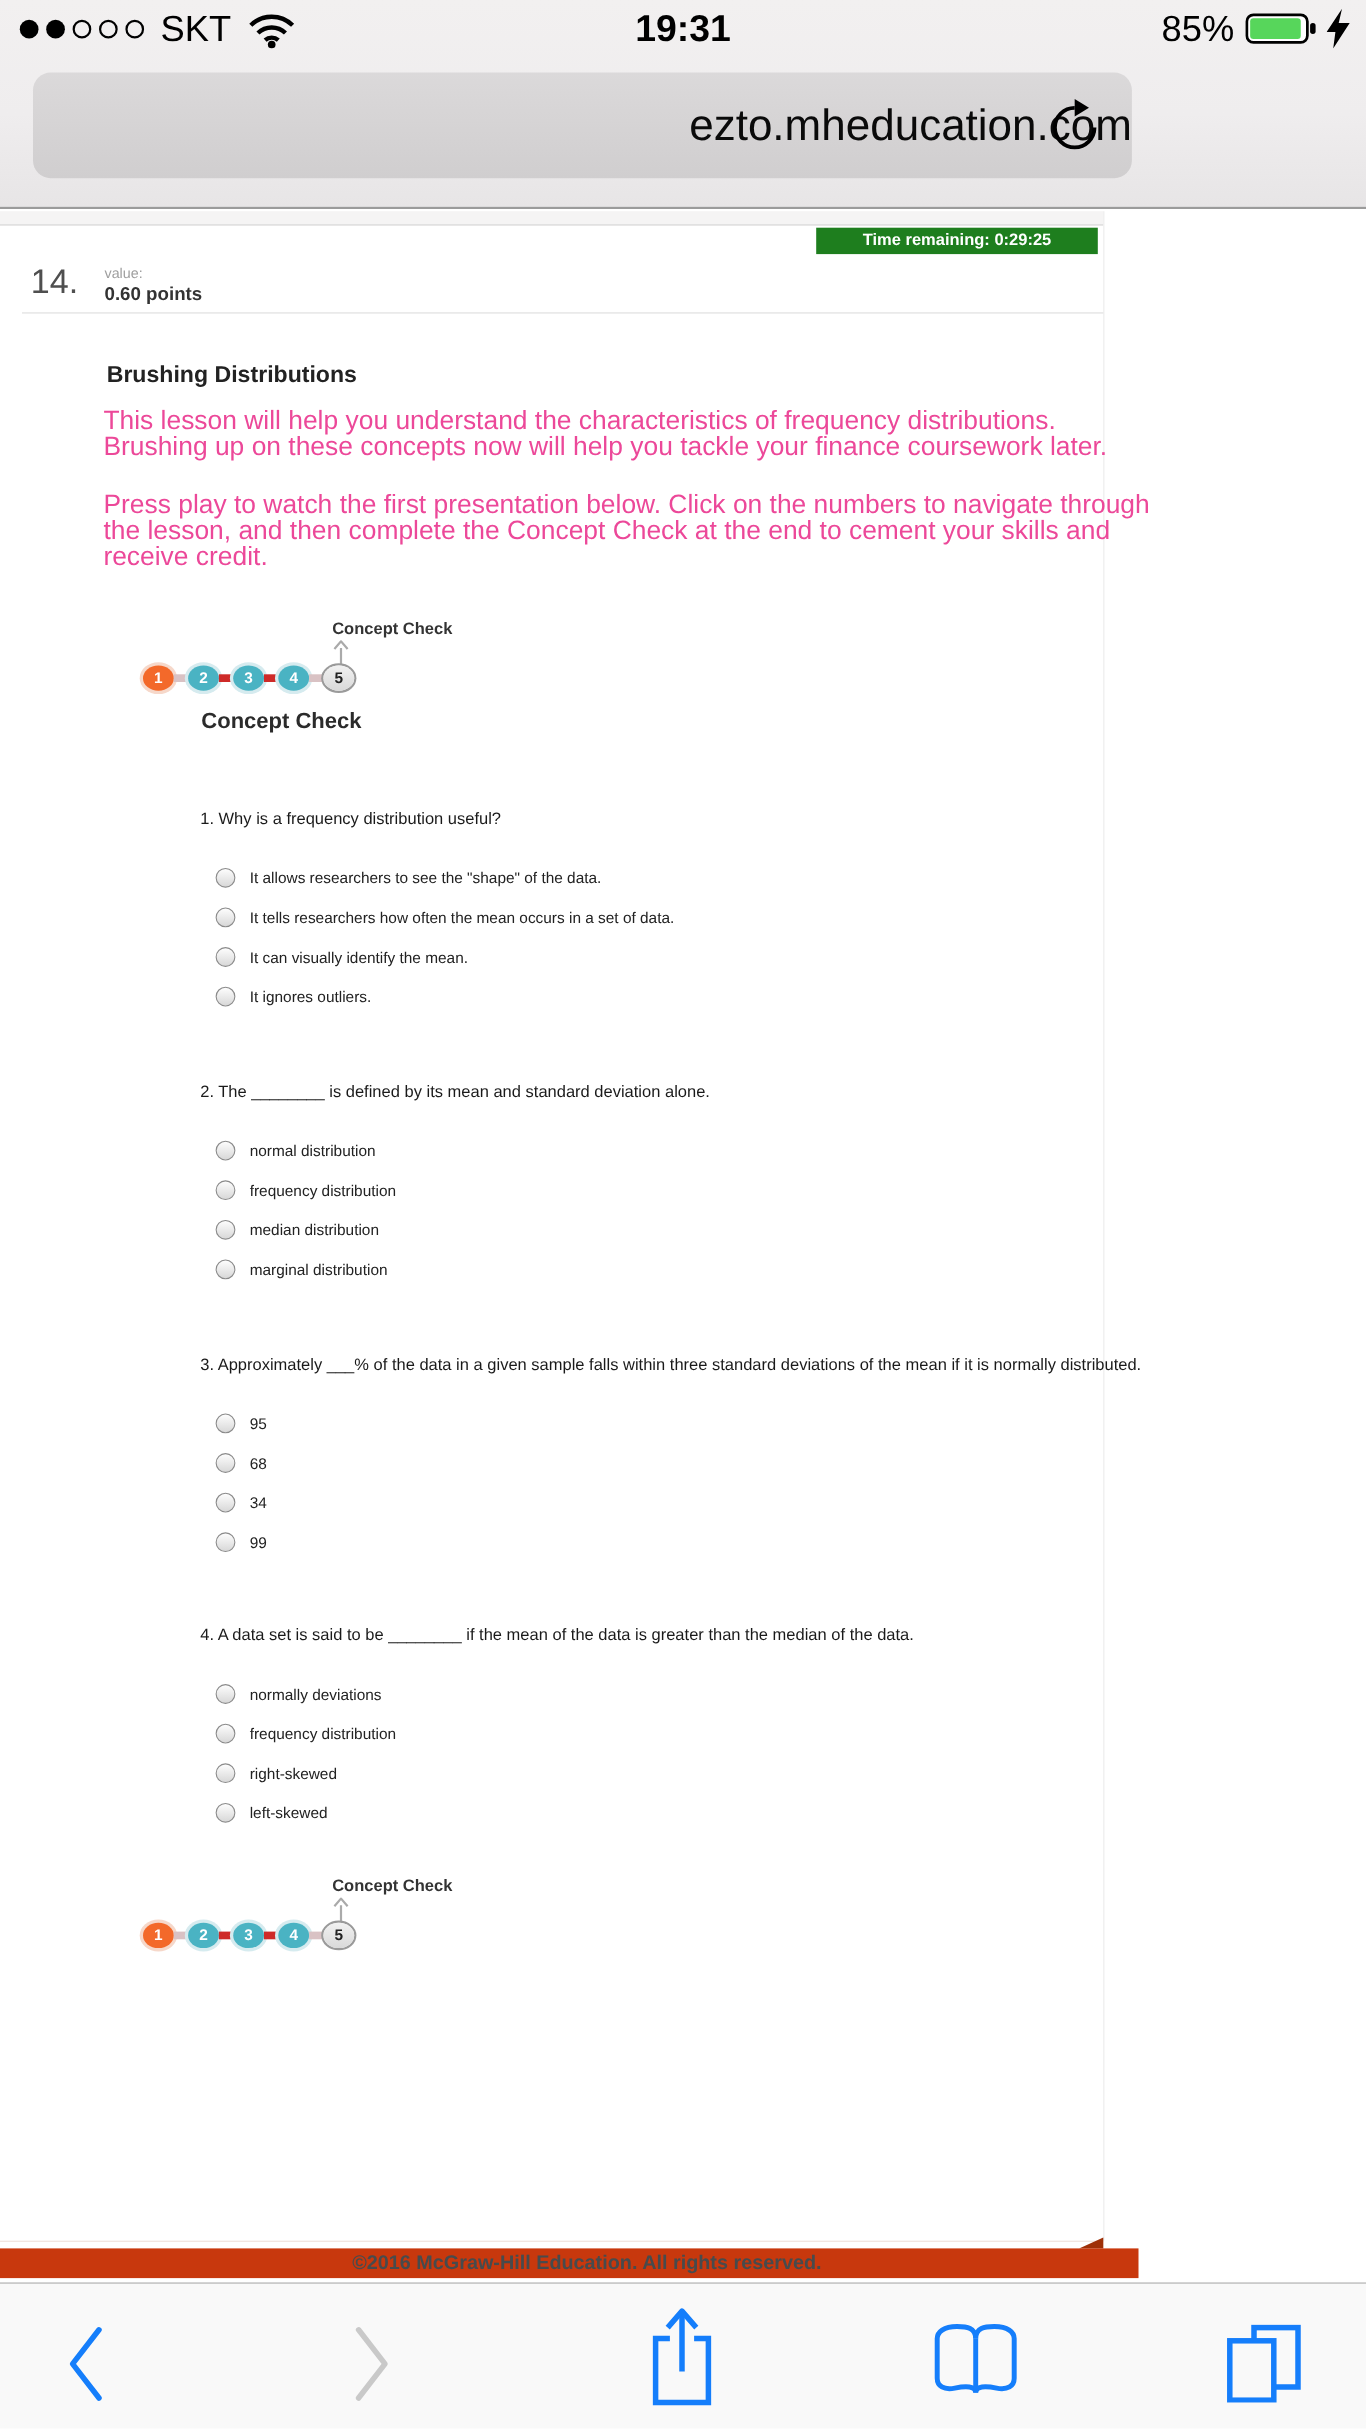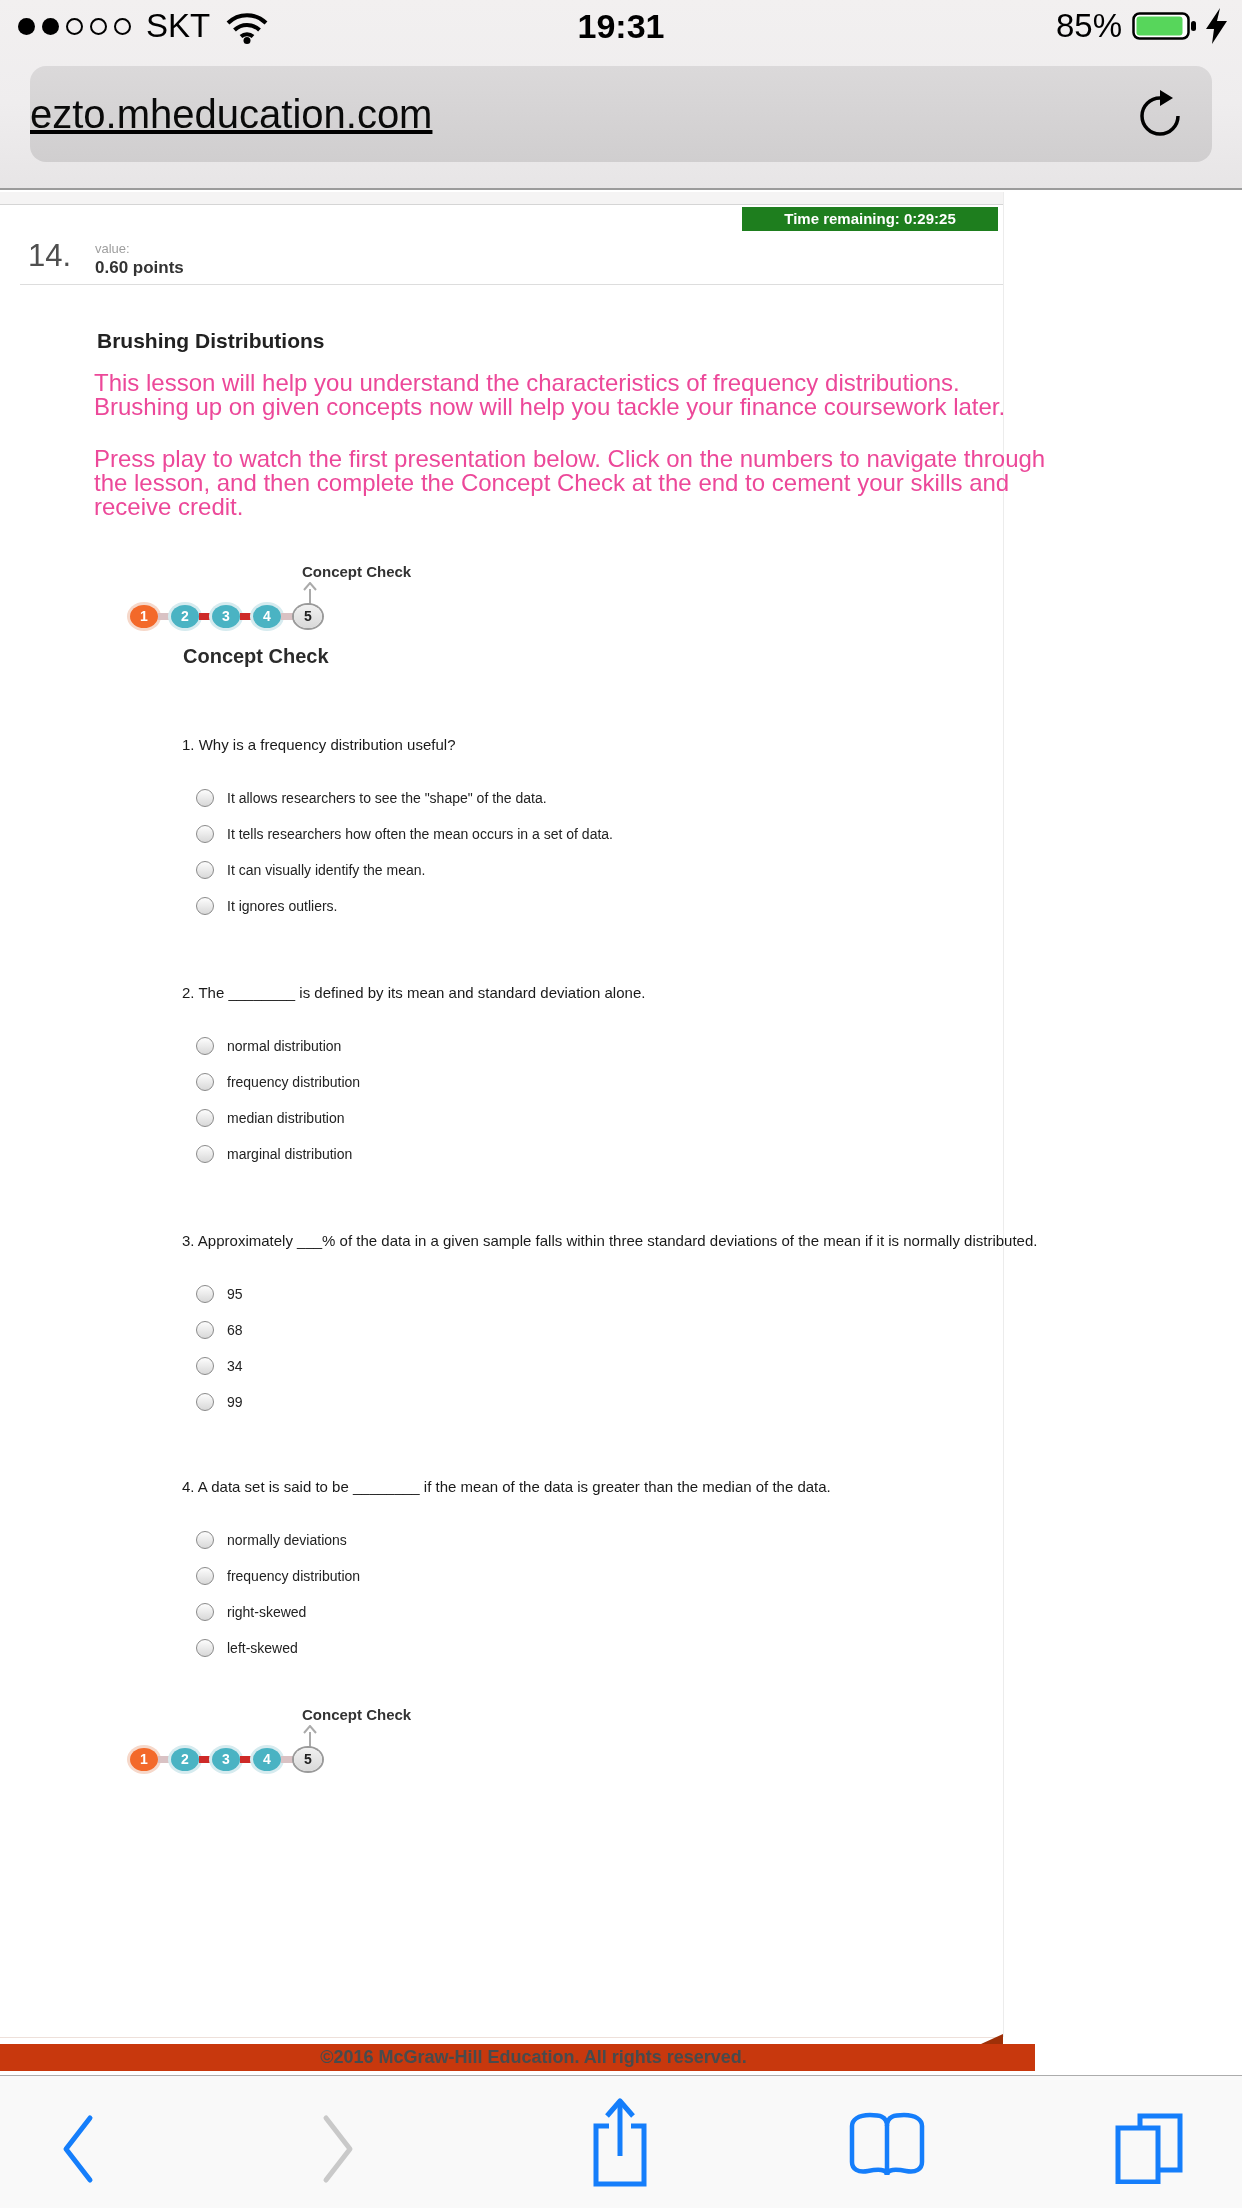--- a/index.html
+++ b/index.html
@@ -12,23 +12,23 @@
           border-bottom:2px solid #9b9b9b;box-sizing:border-box;}
   .status-left{position:absolute;left:18px;top:0;height:52px;display:flex;align-items:center;}
   .dot{width:17px;height:17px;border-radius:50%;margin-right:7px;box-sizing:border-box;}
   .dot.filled{background:#000;}
   .dot.empty{border:2px solid #000;background:transparent;}
   .carrier{font-size:33px;color:#000;margin:0 14px 0 8px;}
   .time-center{position:absolute;left:0;right:0;top:7px;text-align:center;
                font-size:34px;font-weight:600;color:#000;}
   .status-right{position:absolute;right:14px;top:0;height:52px;display:flex;align-items:center;}
   .batt-pct{font-size:33px;color:#000;margin-right:10px;}
-  .url-field{position:absolute;left:30px;top:66px;width:1182px;height:96px;border-radius:16px;
+  .url-field{position:absolute;left:30px;top:66px;width:999px;height:96px;border-radius:16px;
              background:linear-gradient(180deg,#dbd9da 0%,#d0cecf 100%);
-             display:flex;align-items:center;justify-content:flex-start;text-decoration:underline;}
+             display:flex;align-items:center;justify-content:flex-end;}
   .url-text{font-size:40px;color:#0a0a0a;}
   .reload{position:absolute;right:26px;top:24px;}
 
   
   .page-strip{position:absolute;left:0;top:192px;width:1003px;height:12px;
               background:#f5f4f4;border-bottom:1px solid #d5d5d5;}
   .content-edge{position:absolute;left:1003px;top:192px;width:1px;height:1845px;background:#ececec;}
   .timer-badge{position:absolute;left:742px;top:207px;width:256px;height:24px;line-height:24px;
                background:#1e7e1e;color:#fff;font-size:15px;font-weight:bold;text-align:center;}
   .qnum{position:absolute;left:28px;top:238px;font-size:31px;color:#4f4f4f;}
@@ -123,21 +123,21 @@
   <div class="content-edge"></div>
   <div class="timer-badge">Time remaining: 0:29:25</div>
   <div class="qnum">14.</div>
   <div class="value-label">value:</div>
   <div class="points">0.60 points</div>
   <div class="rule"></div>
 
   <div class="lesson-title">Brushing Distributions</div>
   <div class="para para-1">
     <div>This lesson will help you understand the characteristics of frequency distributions.</div>
-    <div>Brushing up on given concepts now will help you tackle your finance coursework later.</div>
+    <div>Brushing up on these concepts now will help you tackle your finance coursework later.</div>
   </div>
   <div class="para para-2">
     <div>Press play to watch the first presentation below. Click on the numbers to navigate through</div>
     <div>the lesson, and then complete the Concept Check at the end to cement your skills and</div>
     <div>receive credit.</div>
   </div>
 
   <div class="stepper stepper-top">
     <div class="step-label">Concept Check</div>
     <svg class="step-arrow" width="16" height="22" viewBox="0 0 16 22">

